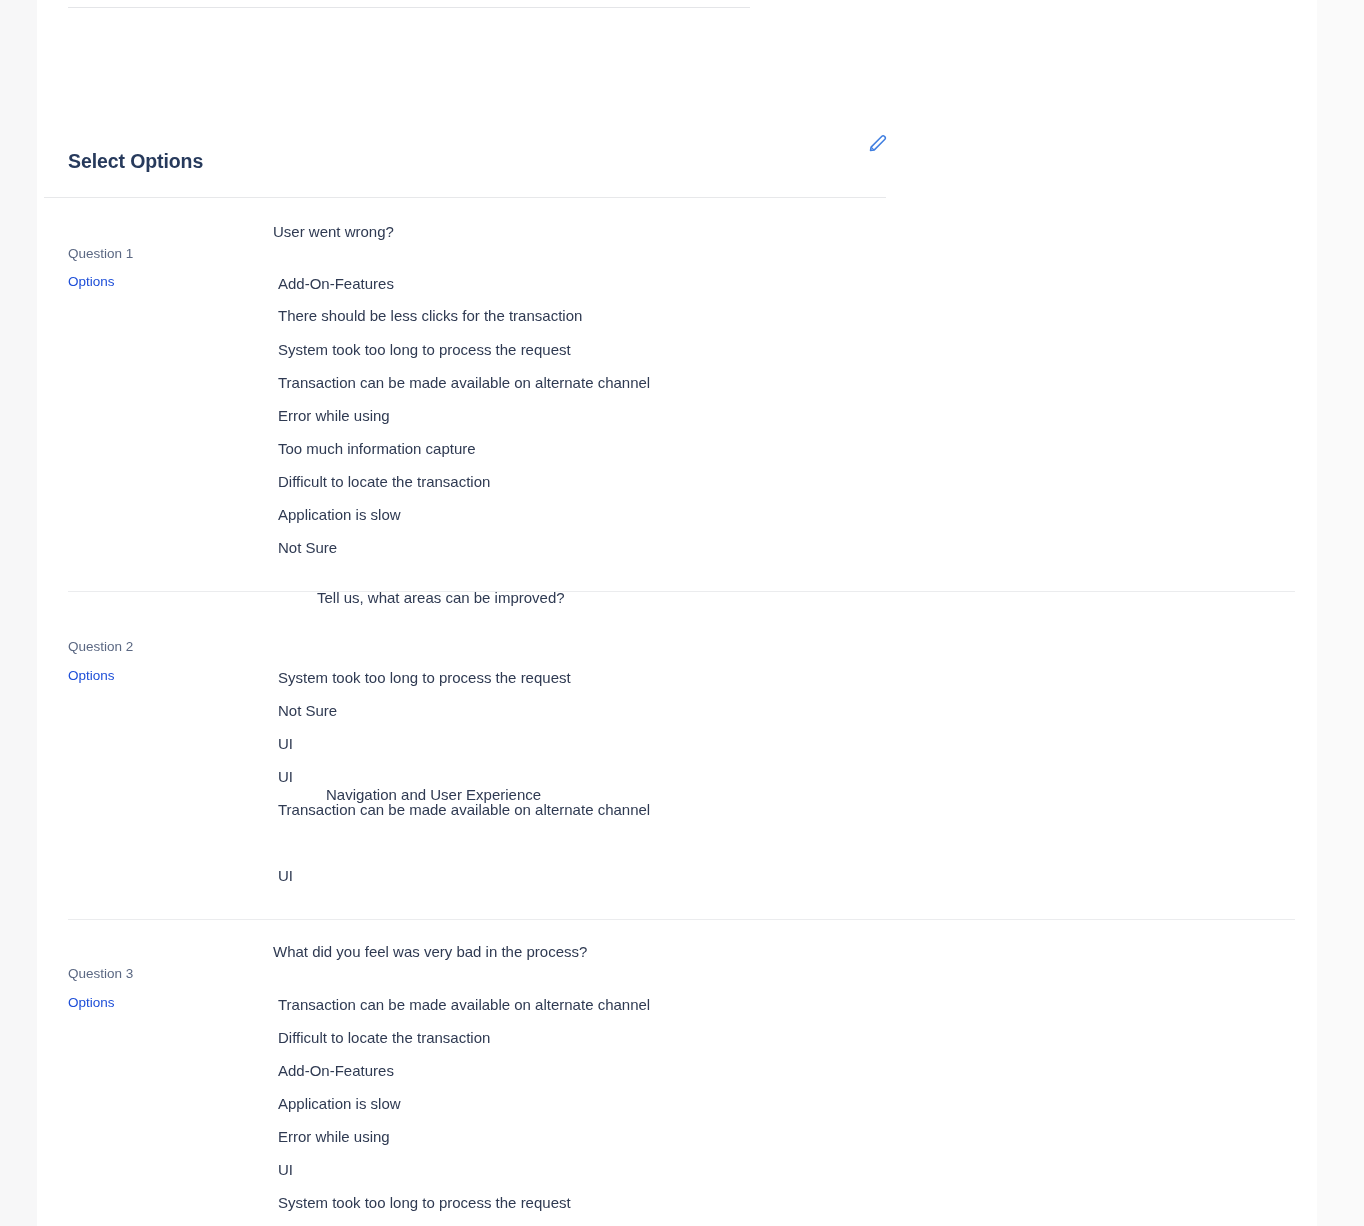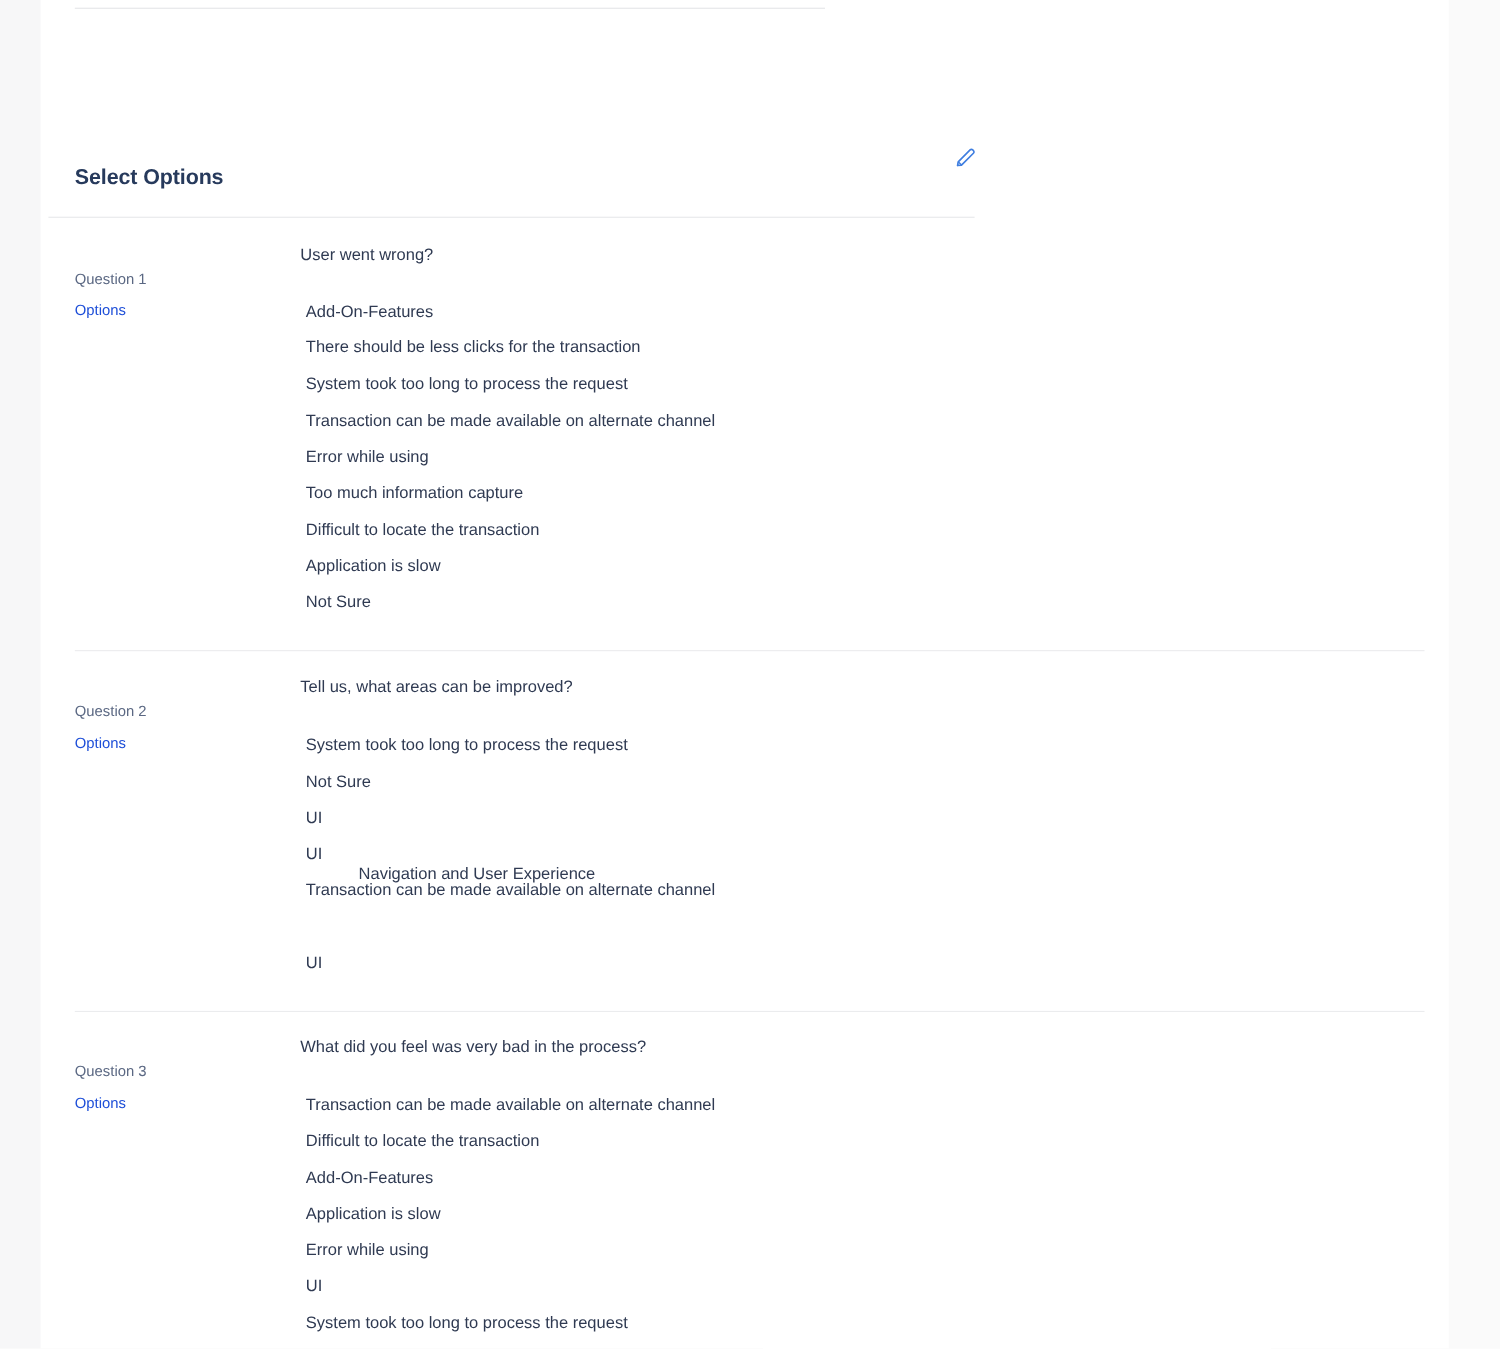--- a/index.html
+++ b/index.html
@@ -175,21 +175,21 @@
       <div class="opt-item" style="top:440px;">Too much information capture</div>
       <div class="opt-item" style="top:473px;">Difficult to locate the transaction</div>
       <div class="opt-item" style="top:506px;">Application is slow</div>
       <div class="opt-item" style="top:539px;">Not Sure</div>
 
       <div class="rule-question" style="top:591px;"></div>
     </div>
 
     <div>
       <div class="q-label" style="top:619px;">Question 2</div>
-      <div class="q-text" style="top:616px;">Tell us, what areas can be improved?</div>
+      <div class="q-text" style="top:589px;margin-left:44px;">Tell us, what areas can be improved?</div>
 
       <div class="opt-label" style="top:668px;">Options</div>
 
       <div class="opt-item" style="top:669px;">System took too long to process the request</div>
       <div class="opt-item" style="top:702px;">Not Sure</div>
       <div class="opt-item" style="top:735px;">UI</div>
       <div class="opt-item" style="top:768px;">UI</div>
       <div class="opt-item" style="top:801px;">Transaction can be made available on alternate channel</div>
       <div class="opt-item" style="top:786px;margin-left:48px;">Navigation and User Experience</div>
       <div class="opt-item" style="top:867px;">UI</div>

